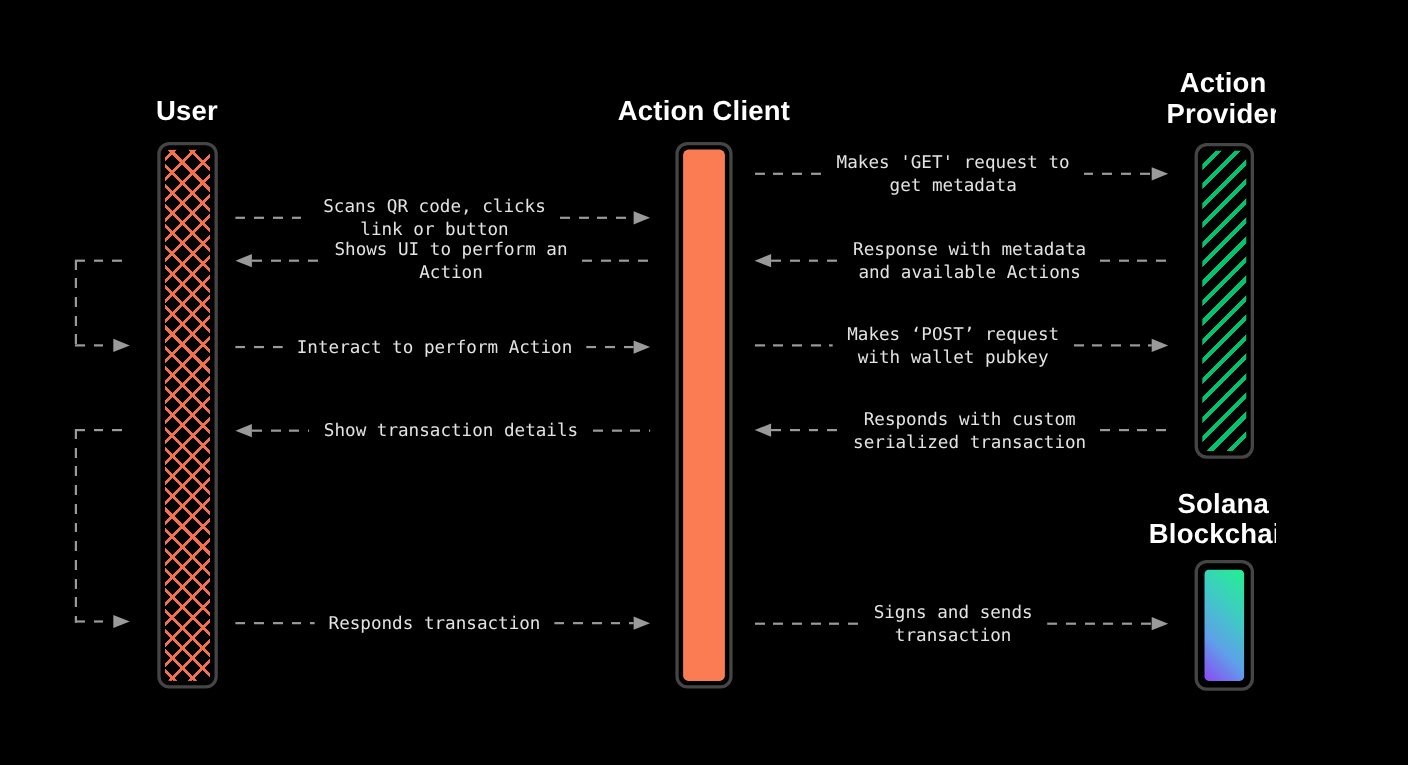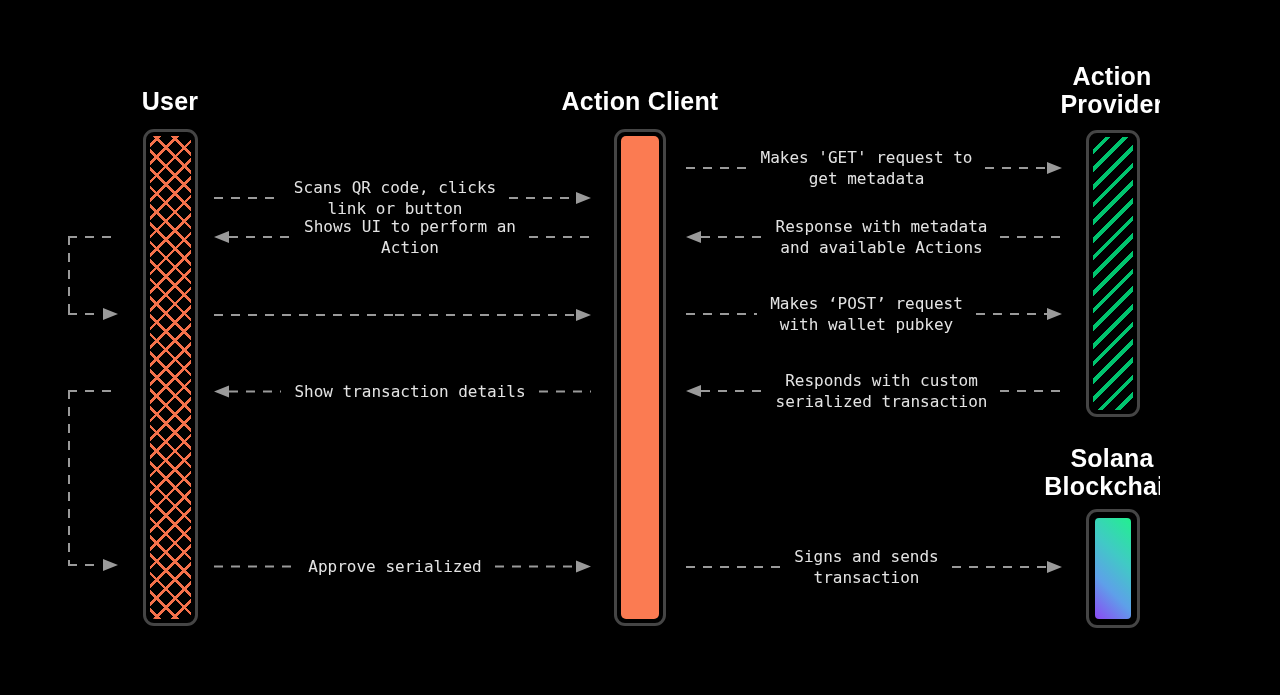--- a/index.html
+++ b/index.html
@@ -73,37 +73,38 @@
   </div>
   <div class="msg" style="left:214px;top:237px;width:377px;">
     <div class="arr-l"></div>
     <div class="dash-h"></div>
     <div class="lbl">Shows UI to perform an
 Action</div>
     <div class="dash-h"></div>
   </div>
   <div class="msg" style="left:214px;top:315px;width:377px;">
     <div class="dash-h"></div>
+    <div class="lbl">Interact to perform Action</div>
     <div class="dash-h"></div>
     <div class="arr-r"></div>
   </div>
   <div class="msg" style="left:214px;top:391px;width:377px;">
     <div class="arr-l"></div>
     <div class="dash-h"></div>
     <div class="lbl">Show transaction details</div>
     <div class="dash-h"></div>
   </div>
   <div class="msg" style="left:214px;top:566px;width:377px;">
     <div class="dash-h"></div>
-    <div class="lbl">Approve serialized</div>
+    <div class="lbl">Responds transaction</div>
     <div class="dash-h"></div>
     <div class="arr-r"></div>
   </div>
 
-  <div class="msg" style="left:686px;top:158px;width:376px;margin-top:10px;">
+  <div class="msg" style="left:686px;top:158px;width:376px;">
     <div class="dash-h"></div>
     <div class="lbl">Makes 'GET' request to
 get metadata</div>
     <div class="dash-h"></div>
     <div class="arr-r"></div>
   </div>
   <div class="msg" style="left:686px;top:237px;width:376px;">
     <div class="arr-l"></div>
     <div class="dash-h"></div>
     <div class="lbl">Response with metadata

